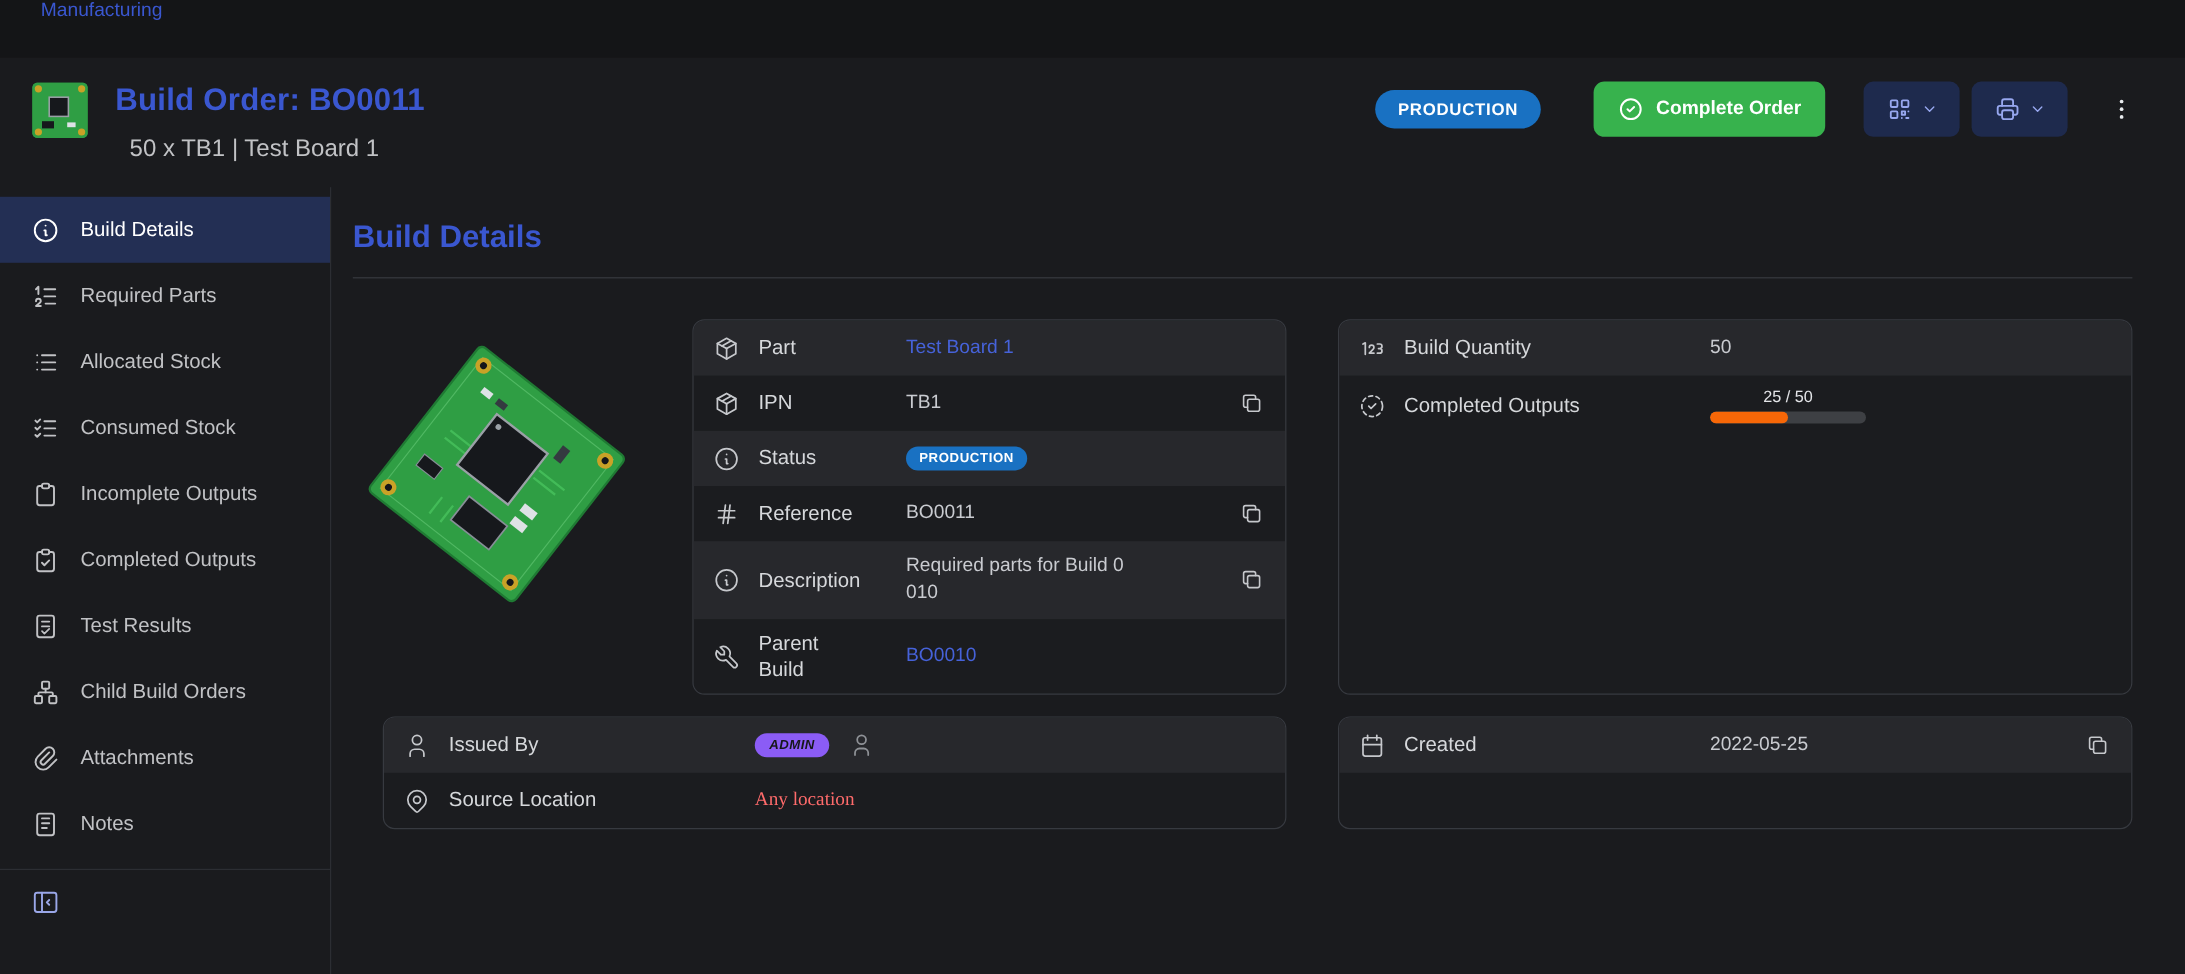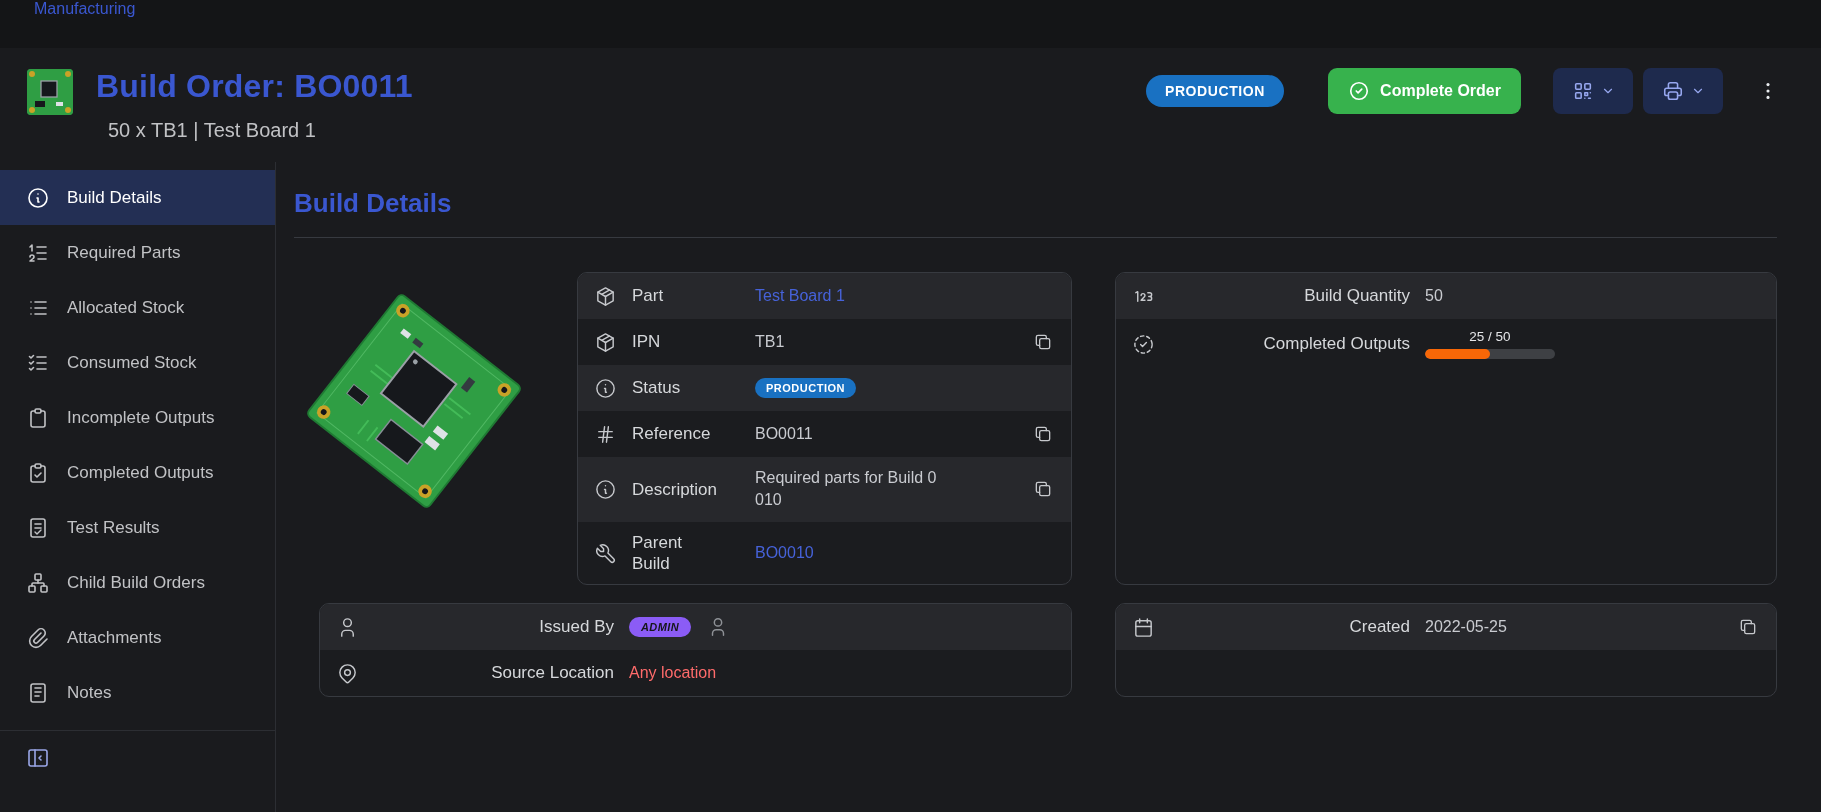--- a/index.html
+++ b/index.html
@@ -17,21 +17,21 @@
   
   .breadcrumb-bar {
     height:48px; display:flex; align-items:flex-start;
     padding:0 34px; background:#141517;
   }
   .breadcrumb-link { color:#3a57d0; font-size:16px; }
 
   .header { display:flex; align-items:flex-start; padding:20px 34px 20px 26px; }
   .header-left { display:flex; gap:22px; align-items:flex-start; }
   .thumb { width:48px; height:48px; border-radius:5px; overflow:hidden; flex:0 0 48px; }
-  .title { font-size:32px; font-weight:bold; color:#3a57d0; letter-spacing:.2px; }
+  .title { font-size:26px; font-weight:bold; color:#3a57d0; letter-spacing:.2px; }
   .subtitle { margin-top:14px; font-size:20px; color:#c1c2c5;margin-left:12px; }
   .header-right { margin-left:auto; display:flex; align-items:center; gap:18px; }
   .status-pill {
     background:#1971c2; color:#fff; font-weight:bold; font-size:14px;
     letter-spacing:.6px; padding:8px 19px; border-radius:18px;
   }
   .complete-btn {
     display:flex; align-items:center; gap:10px;
     background:#37b24d; color:#fff; font-weight:bold; font-size:16px;
     height:46px; padding:0 20px; border-radius:9px; margin-left:26px;
@@ -87,34 +87,34 @@
   .tlabel.two-line { word-spacing:200px; }
   .tvalue { flex:1; font-size:16px; color:#c9cbd0; display:flex; align-items:center; }
   .tvalue.link a, a.link { color:#4662d9; font-size:16px; }
   .wrap-narrow { max-width:185px; word-break:break-all; line-height:1.4; display:inline-block; }
   .copy-btn { margin-left:auto; color:#c6c8cc; flex:0 0 22px; }
   .mini-badge {
     background:#1971c2; color:#fff; font-weight:bold; font-size:11px;
     letter-spacing:.5px; padding:4px 11px; border-radius:12px;
   }
 
-  .wlabel { flex:0 0 240px; font-size:17px; color:#d6d8db;text-align:right; }
+  .wlabel { flex:0 0 240px; font-size:17px; color:#d6d8db; }
   .wvalue { flex:1; font-size:16px; color:#c9cbd0; display:flex; align-items:center; gap:16px; }
 
   .progress-wrap { display:flex; flex-direction:column; align-items:center; gap:5px; width:130px; }
   .progress-text { font-size:13.5px; color:#e4e5e8; }
   .progress-track { width:130px; height:10px; border-radius:6px; background:#3e4044; overflow:hidden; }
   .progress-fill { height:100%; background:#f76707; border-radius:6px; }
 
   .admin-pill {
     background:#8b5cf6; color:#16171a; font-weight:bold; font-size:11px;
     letter-spacing:.4px; padding:4px 12px; border-radius:12px;font-style:italic;
   }
   .muted-icon { color:#8e9196; }
-  .loc-error { color:#ff6b6b; }
+  .loc-error { color:#ff6b6b;font-family:Liberation Serif, serif; }
 </style>
 </head>
 <body>
 
 <div class="breadcrumb-bar">
   <a class="breadcrumb-link">Manufacturing</a>
 </div>
 
 <div class="header">
   <div class="header-left">

